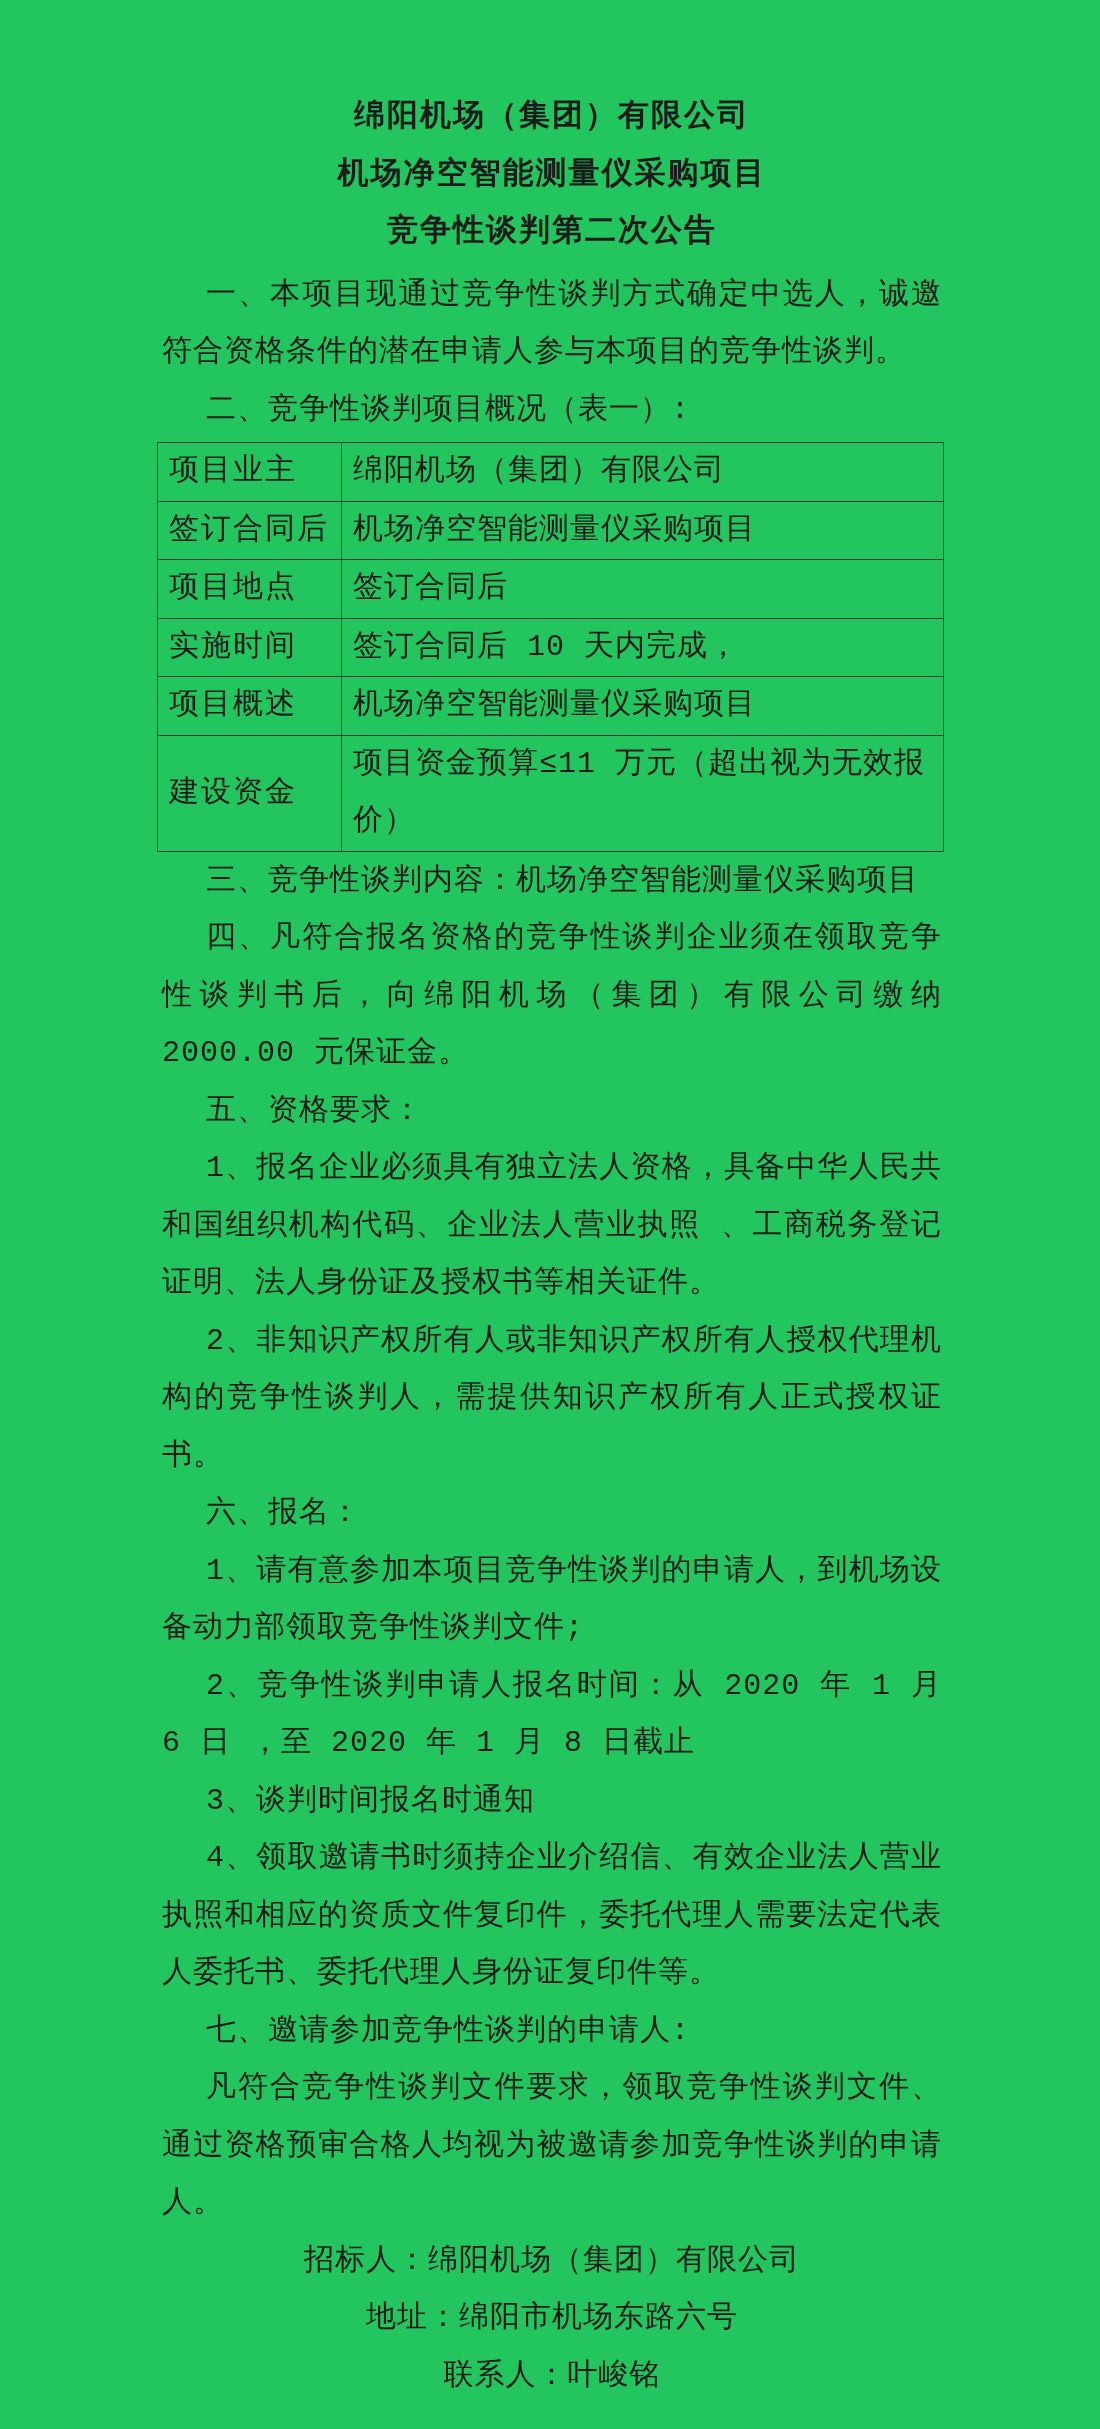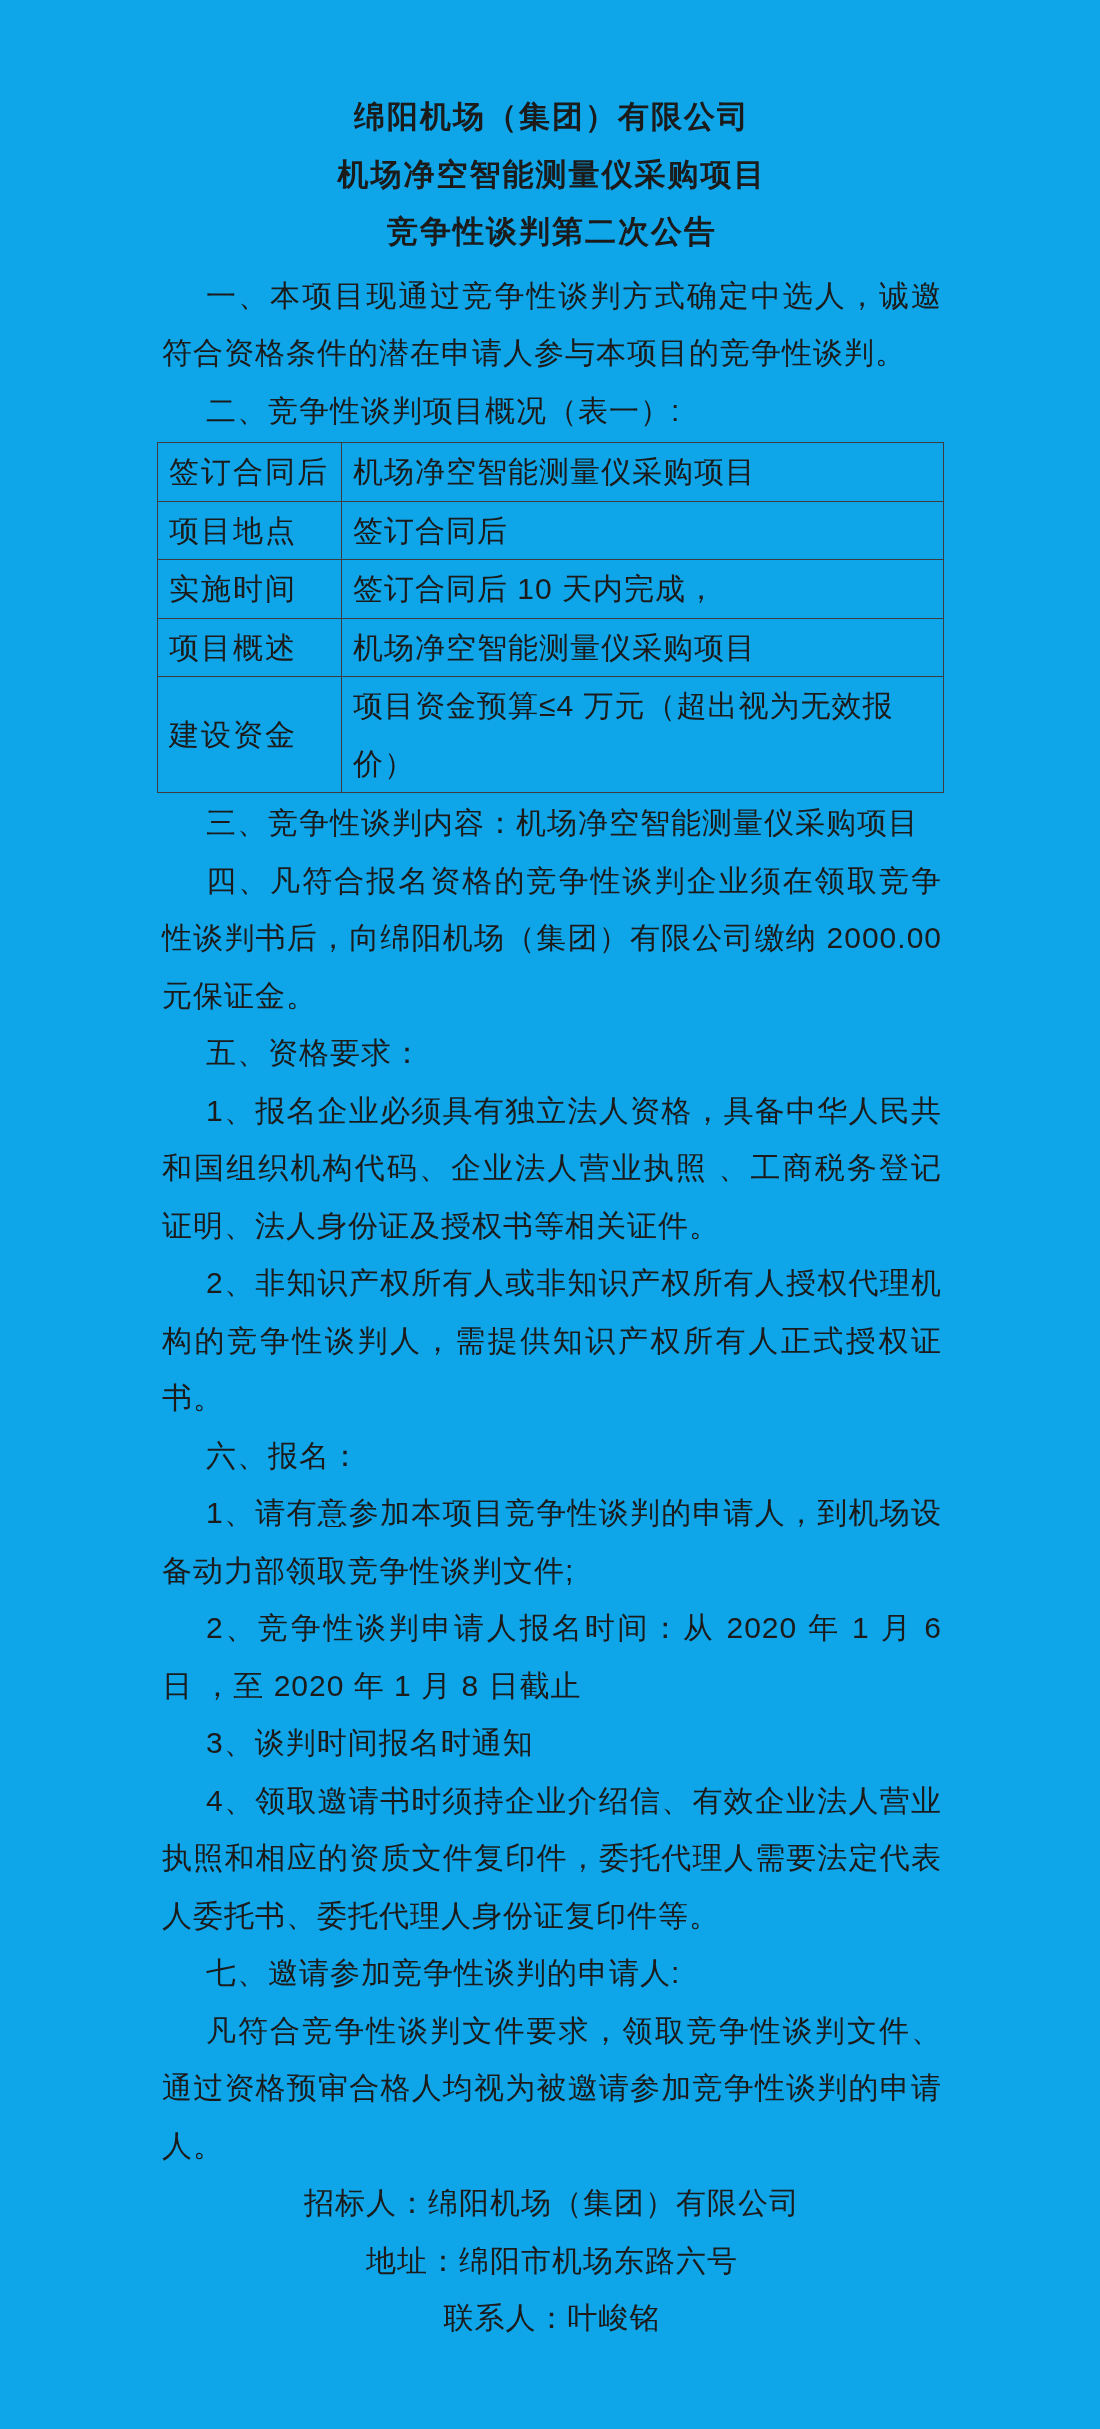--- a/index.html
+++ b/index.html
@@ -2,23 +2,23 @@
 <html><head>
 <meta charset="utf-8">
 <style>
   html, body { margin: 0; padding: 0; background: #ffffff; }
   .doc {
     position: relative;
     width: 1100px;
     height: 2429px;
     box-sizing: border-box;
     margin: 0 auto;
-    background: #0ea5e9;
+    background: #22c55e;
     padding: 88px 158px 0 162px;
-    font-family: Liberation Sans, sans-serif;
+    font-family: Liberation Mono, monospace;
     font-size: 30px;
     line-height: 57.5px;
     color: #1b1b1b;
     letter-spacing: 1px;
     overflow: hidden;
   }
   .title-line {
     text-align: center;
     font-weight: bold;
     font-size: 31px;
@@ -56,38 +56,42 @@
   <div class="title-line">绵阳机场（集团）有限公司</div>
   <div class="title-line">机场净空智能测量仪采购项目</div>
   <div class="title-line">竞争性谈判第二次公告</div>
 
   <p class="para indent first-body">一、本项目现通过竞争性谈判方式确定中选人，诚邀符合资格条件的潜在申请人参与本项目的竞争性谈判。</p>
   <p class="para indent">二、竞争性谈判项目概况（表一）:</p>
 
   <table class="overview">
     <tbody>
       <tr>
+        <td class="row-label">项目业主</td>
+        <td class="row-value">绵阳机场（集团）有限公司</td>
+      </tr>
+      <tr>
         <td class="row-label">签订合同后</td>
         <td class="row-value">机场净空智能测量仪采购项目</td>
       </tr>
       <tr>
         <td class="row-label">项目地点</td>
         <td class="row-value">签订合同后</td>
       </tr>
       <tr>
         <td class="row-label">实施时间</td>
         <td class="row-value">签订合同后 10 天内完成，</td>
       </tr>
       <tr>
         <td class="row-label">项目概述</td>
         <td class="row-value">机场净空智能测量仪采购项目</td>
       </tr>
       <tr>
         <td class="row-label">建设资金</td>
-        <td class="row-value">项目资金预算≤4 万元（超出视为无效报价）</td>
+        <td class="row-value">项目资金预算≤11 万元（超出视为无效报价）</td>
       </tr>
     </tbody>
   </table>
 
   <p class="para indent">三、竞争性谈判内容：机场净空智能测量仪采购项目</p>
   <p class="para indent">四、凡符合报名资格的竞争性谈判企业须在领取竞争性谈判书后，向绵阳机场（集团）有限公司缴纳 2000.00 元保证金。</p>
   <p class="para indent">五、资格要求：</p>
   <p class="para indent">1、报名企业必须具有独立法人资格，具备中华人民共和国组织机构代码、企业法人营业执照 、工商税务登记证明、法人身份证及授权书等相关证件。</p>
   <p class="para indent">2、非知识产权所有人或非知识产权所有人授权代理机构的竞争性谈判人，需提供知识产权所有人正式授权证书。</p>
   <p class="para indent">六、报名：</p>

